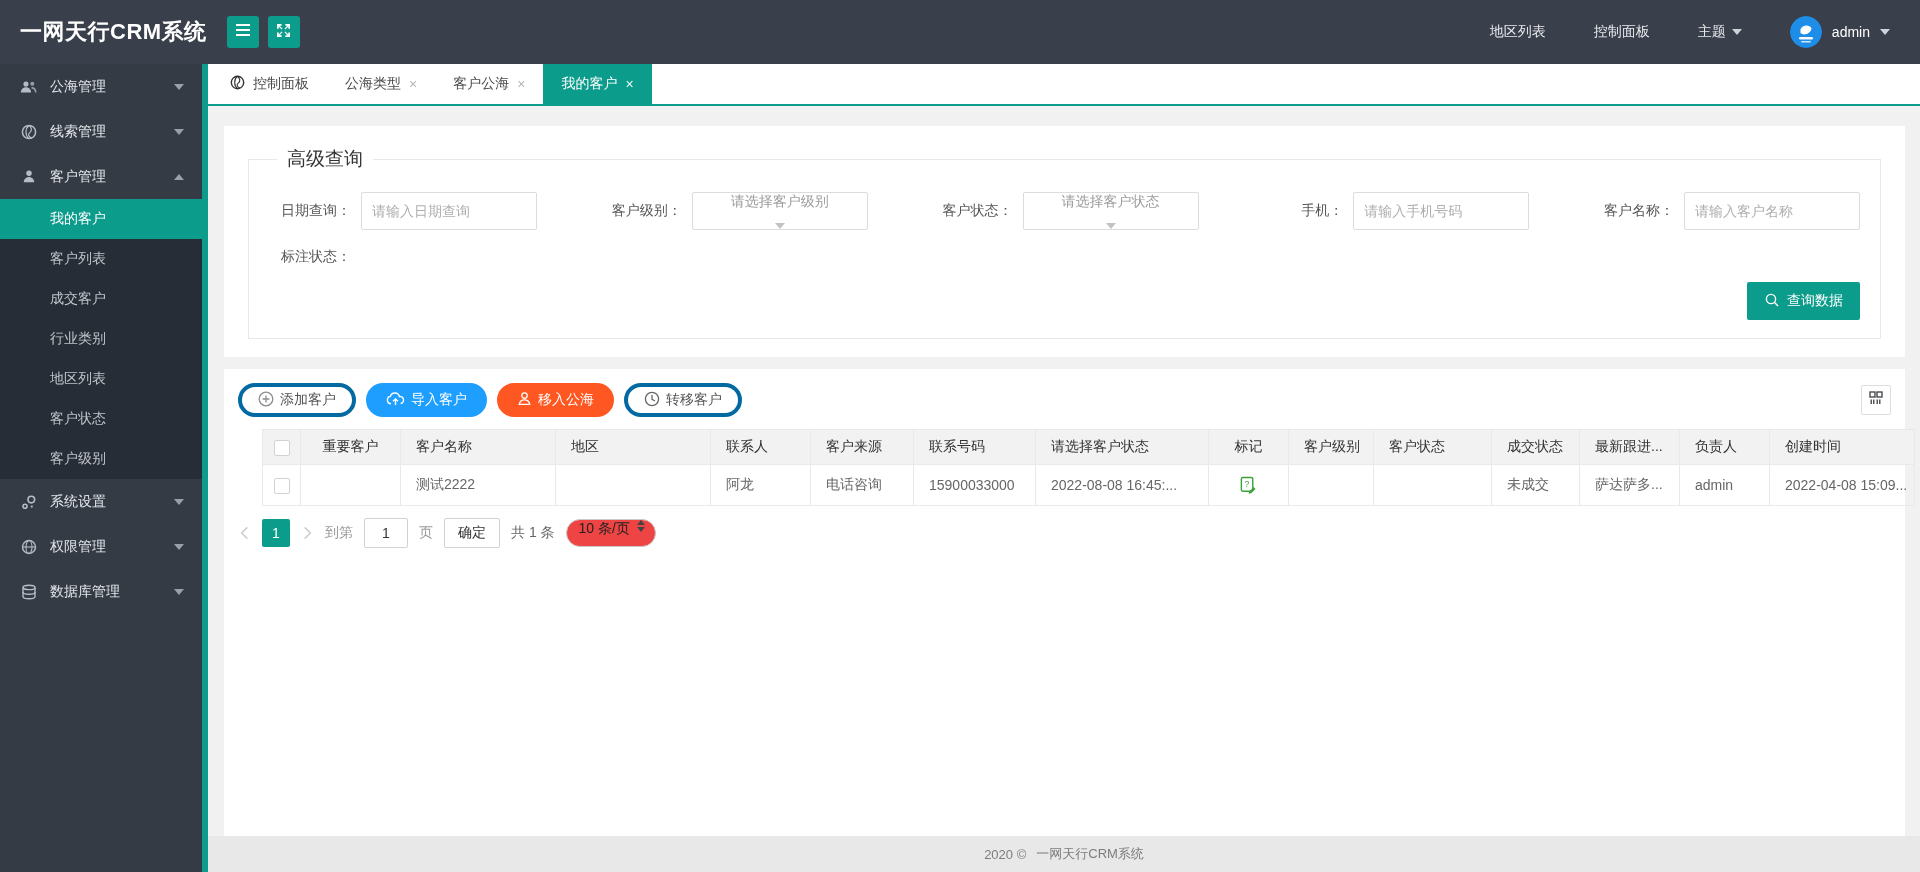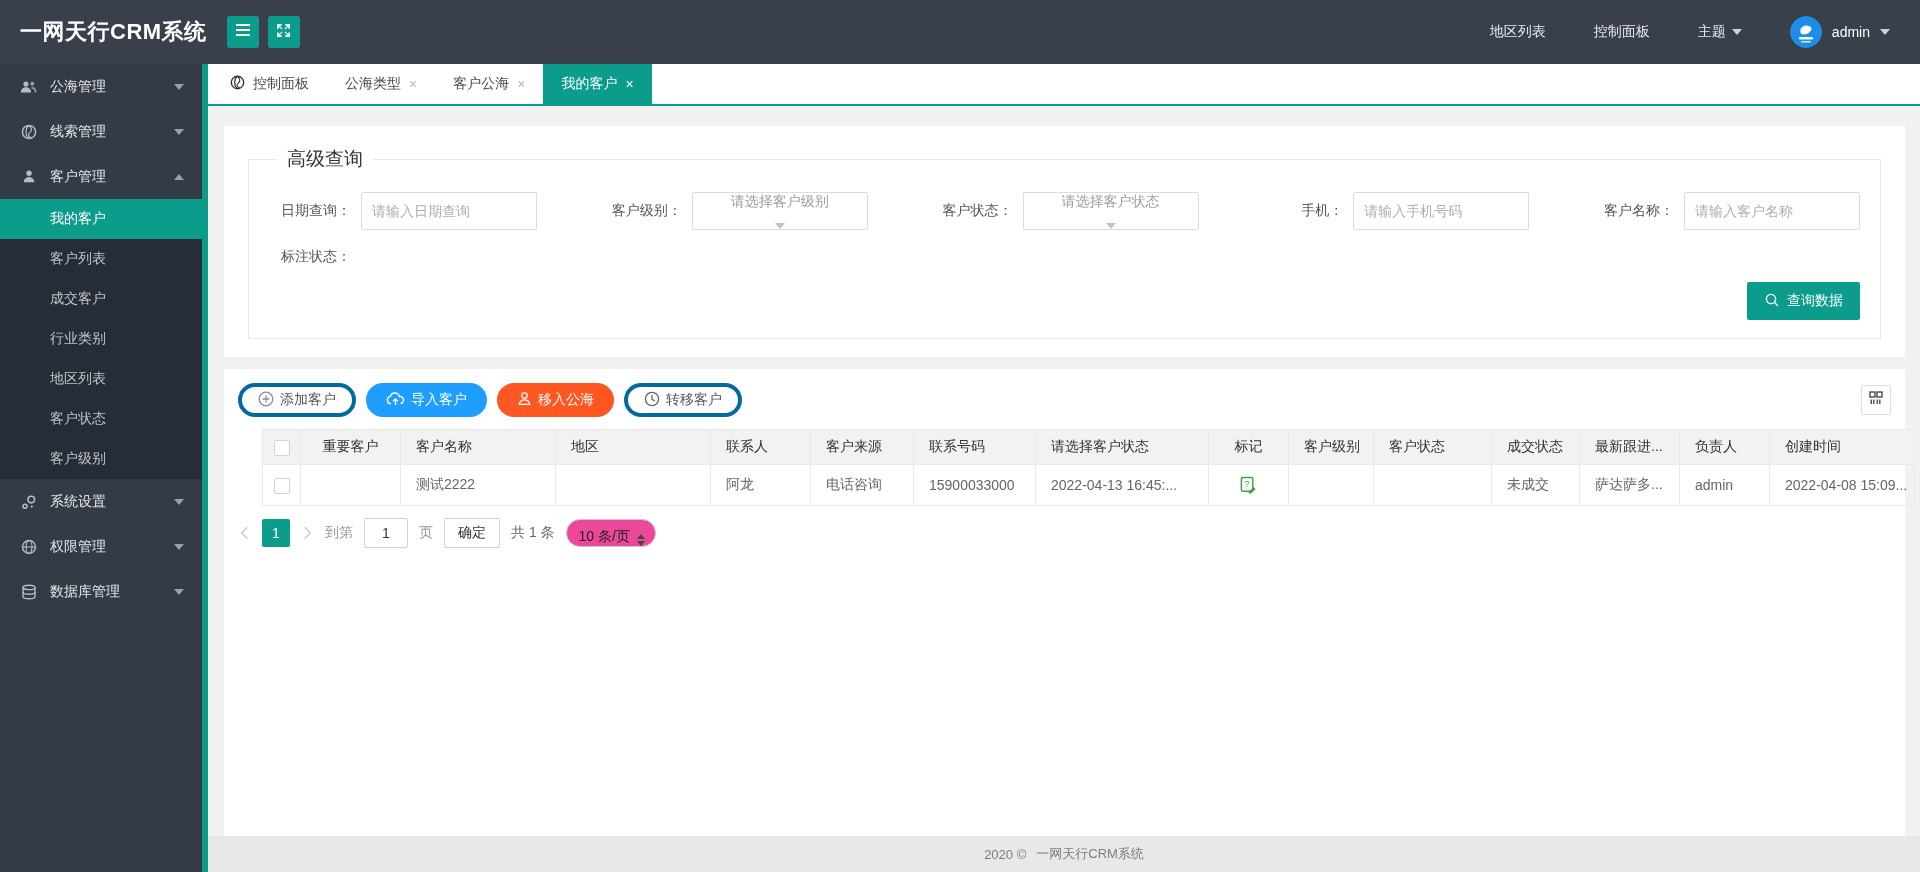--- a/index.html
+++ b/index.html
@@ -73,21 +73,21 @@
   th { background:#f2f2f2; color:#333; font-weight:normal; height:35px; }
   td { height:41px; color:#666; }
   th.cb, td.cb, th.center, td.center { text-align:center; padding:0; }
   .checkbox { width:16px; height:16px; border:1px solid #d2d2d2; border-radius:2px; background:#fff; display:inline-block; vertical-align:middle; cursor:pointer; }
 
   .pager { display:flex; align-items:center; gap:11px; margin-top:12px; font-size:14px; color:#666; }
   .pg-arrow { display:flex; align-items:center; cursor:pointer; padding:0 2px; }
   .pg-num { width:28px; height:28px; background:#0c9c8b; color:#fff; border-radius:2px; display:flex; align-items:center; justify-content:center; cursor:pointer; }
   .pg-input { width:44px; height:30px; border:1px solid #d2d2d2; border-radius:2px; text-align:center; font-size:14px; color:#333; outline:none; }
   .pg-confirm { height:30px; padding:0 13px; border:1px solid #d2d2d2; border-radius:2px; background:#fff; color:#333; font-size:14px; cursor:pointer; font-family:inherit; }
-  .pg-size { height:28px; border:1px solid #c9c9c9; border-radius:14px; padding:0 10px 0 12px; display:flex; align-items:flex-end; gap:7px; color:#222; cursor:pointer; background:#ec4899; }
+  .pg-size { height:28px; border:1px solid #c9c9c9; border-radius:14px; padding:0 10px 0 12px; display:flex; align-items:flex-start; gap:7px; color:#222; cursor:pointer; background:#ef4444; }
   .stepper { display:flex; flex-direction:column; gap:2px; }
   .stepper .up { width:0;height:0;border-left:4px solid transparent;border-right:4px solid transparent;border-bottom:5px solid #444; }
   .stepper .dn { width:0;height:0;border-left:4px solid transparent;border-right:4px solid transparent;border-top:5px solid #444; }
   .filler { flex:1; }
 
   
   .footer { height:36px; background:#e8e8e8; display:flex; align-items:center; justify-content:center; gap:10px; color:#7d7d7d; font-size:13px; flex-shrink:0; }
 </style>
 </head>
 <body>
@@ -399,21 +399,21 @@
             </thead>
             <tbody>
               <tr>
                 <td class="cb"><span class="checkbox"></span></td>
                 <td class="center"></td>
                 <td>测试2222</td>
                 <td></td>
                 <td>阿龙</td>
                 <td>电话咨询</td>
                 <td>15900033000</td>
-                <td>2022-04-13 16:45:...</td>
+                <td>2022-08-08 16:45:...</td>
                 <td class="center">
                   <span style="display:inline-flex;vertical-align:middle;">
                     <svg width="19" height="19" viewBox="0 0 20 20">
                         <rect x="2.5" y="1.5" width="12" height="14.5" rx="1.5" fill="none" stroke="#3aa23a" stroke-width="1.5"></rect>
                         <text x="8.3" y="11.6" font-size="9" fill="#3aa23a" text-anchor="middle" font-family="Liberation Sans, sans-serif">?</text>
                         <path d="M10.8 16.2l4.6-4.6 2 2-4.6 4.6-2.6.6z" fill="#3aa23a"></path>
                       </svg>
                   </span>
                 </td>
                 <td></td>

